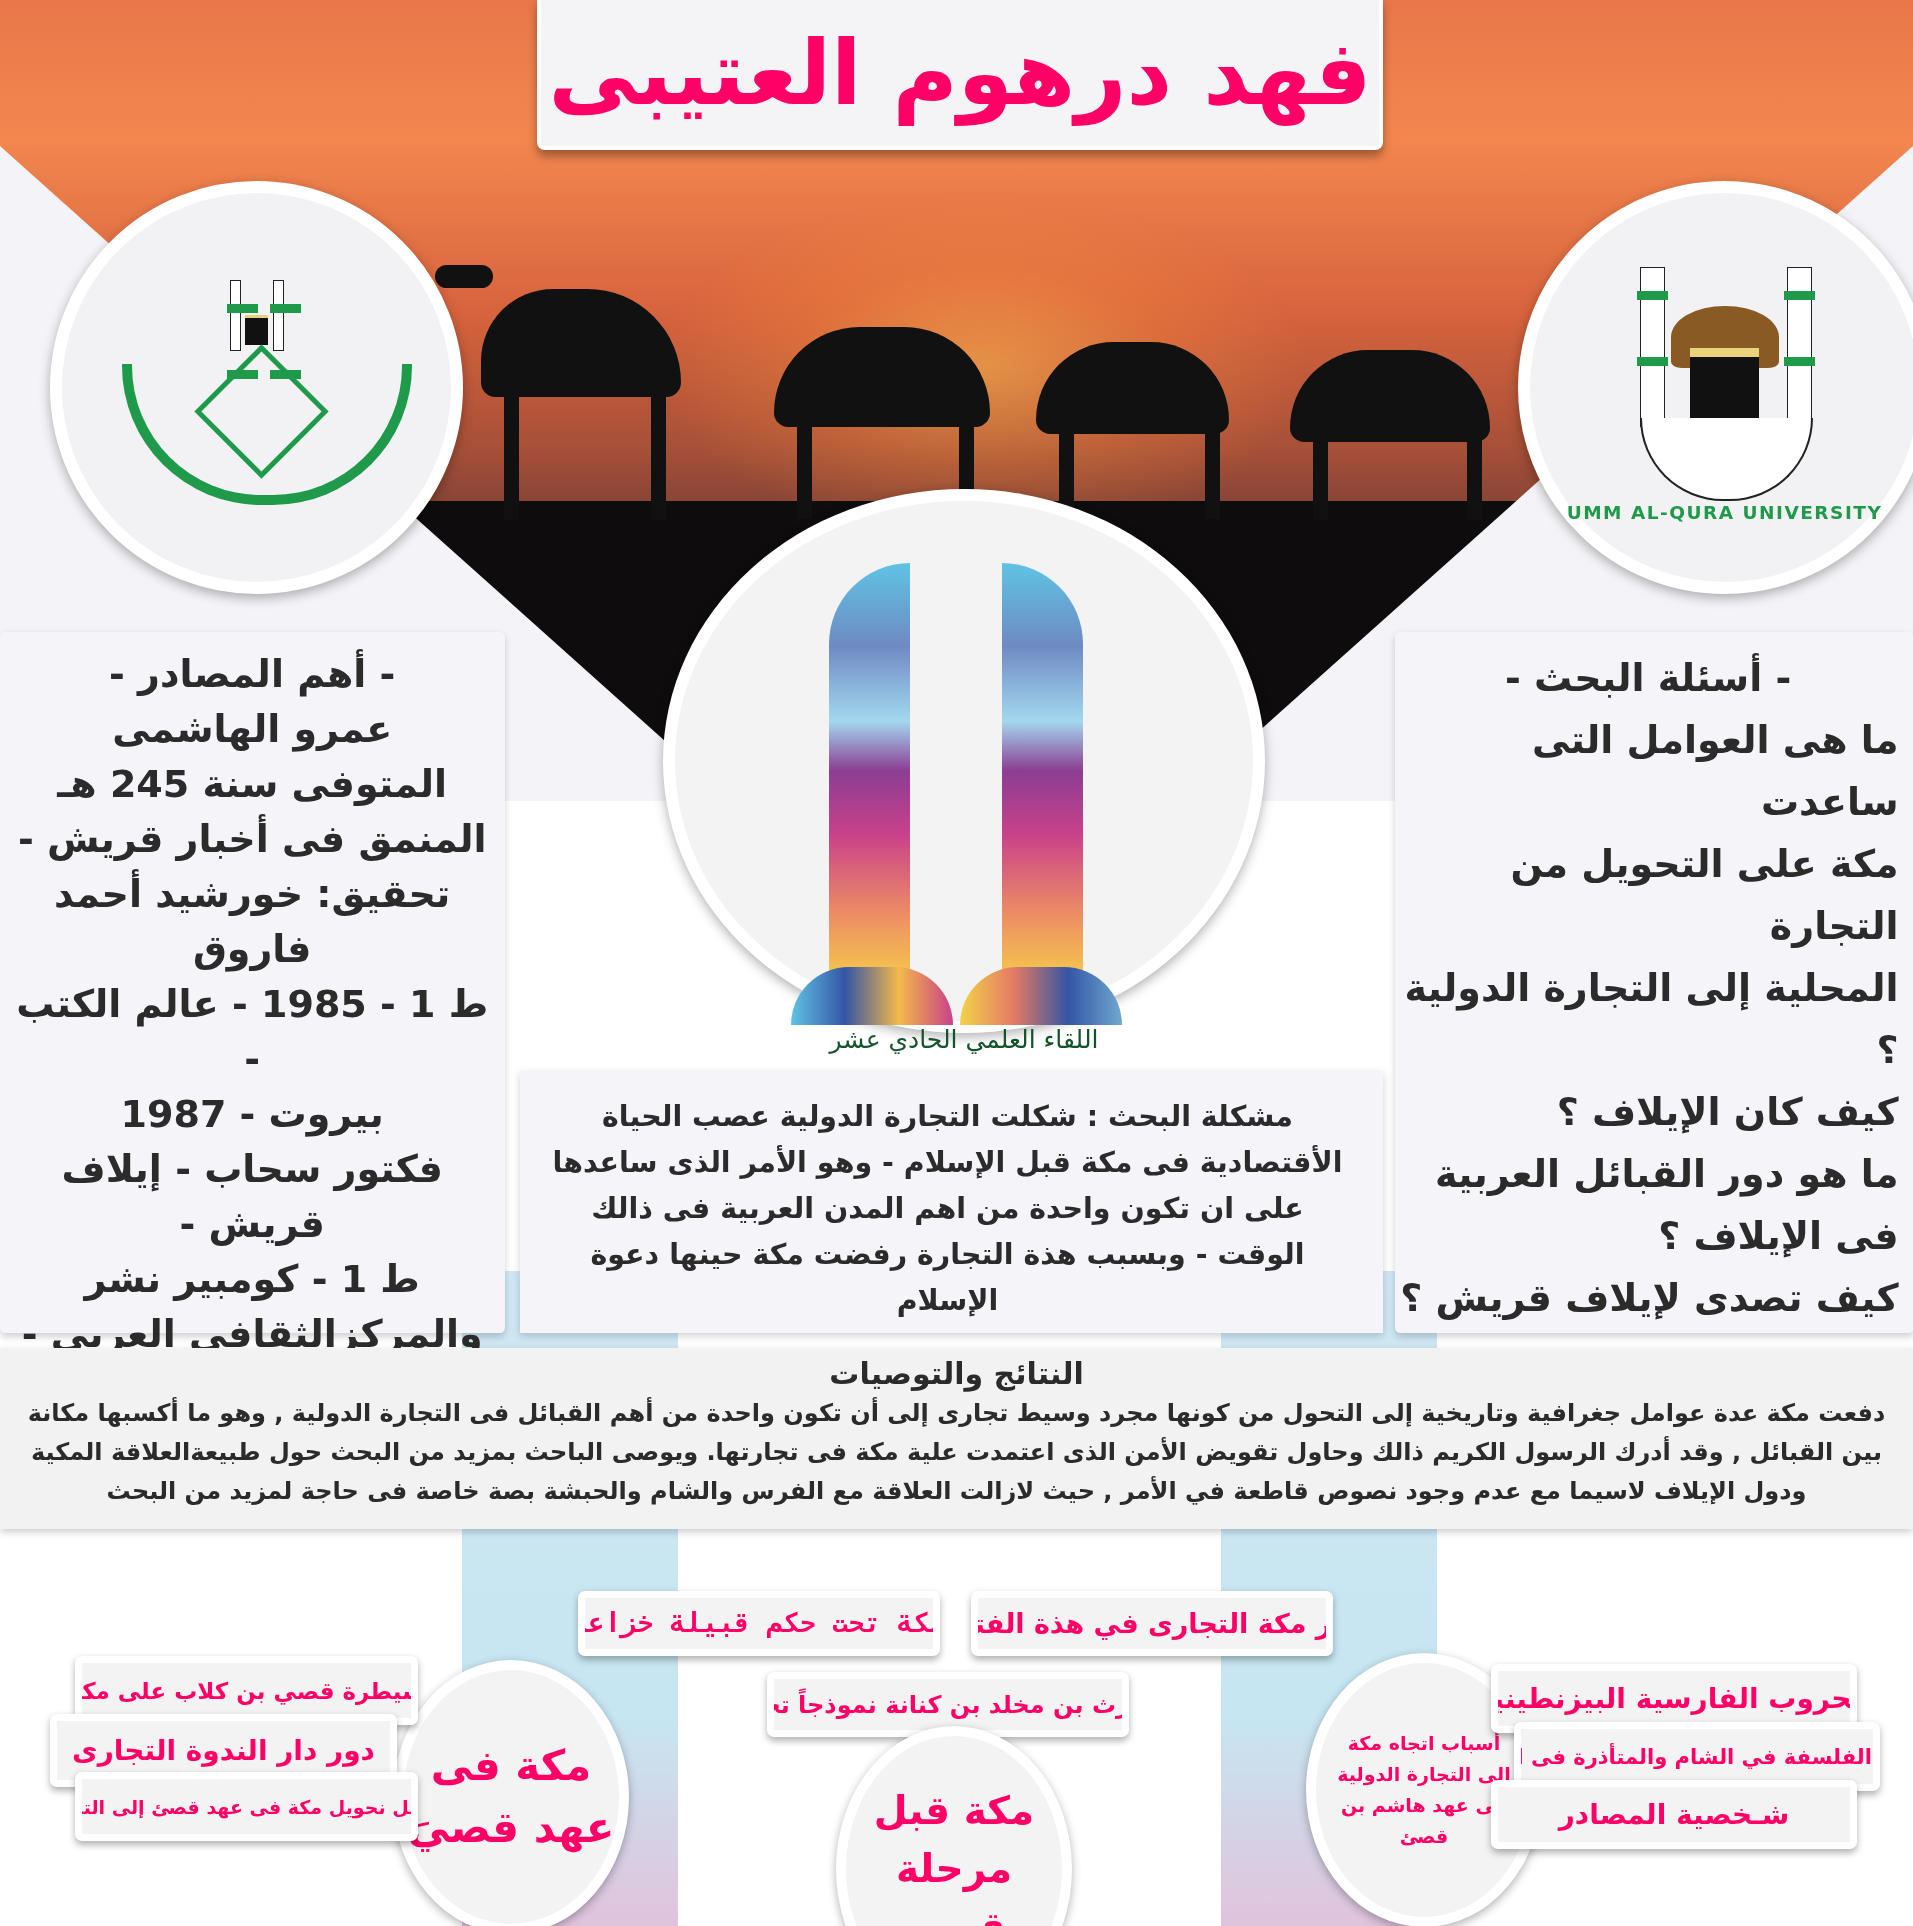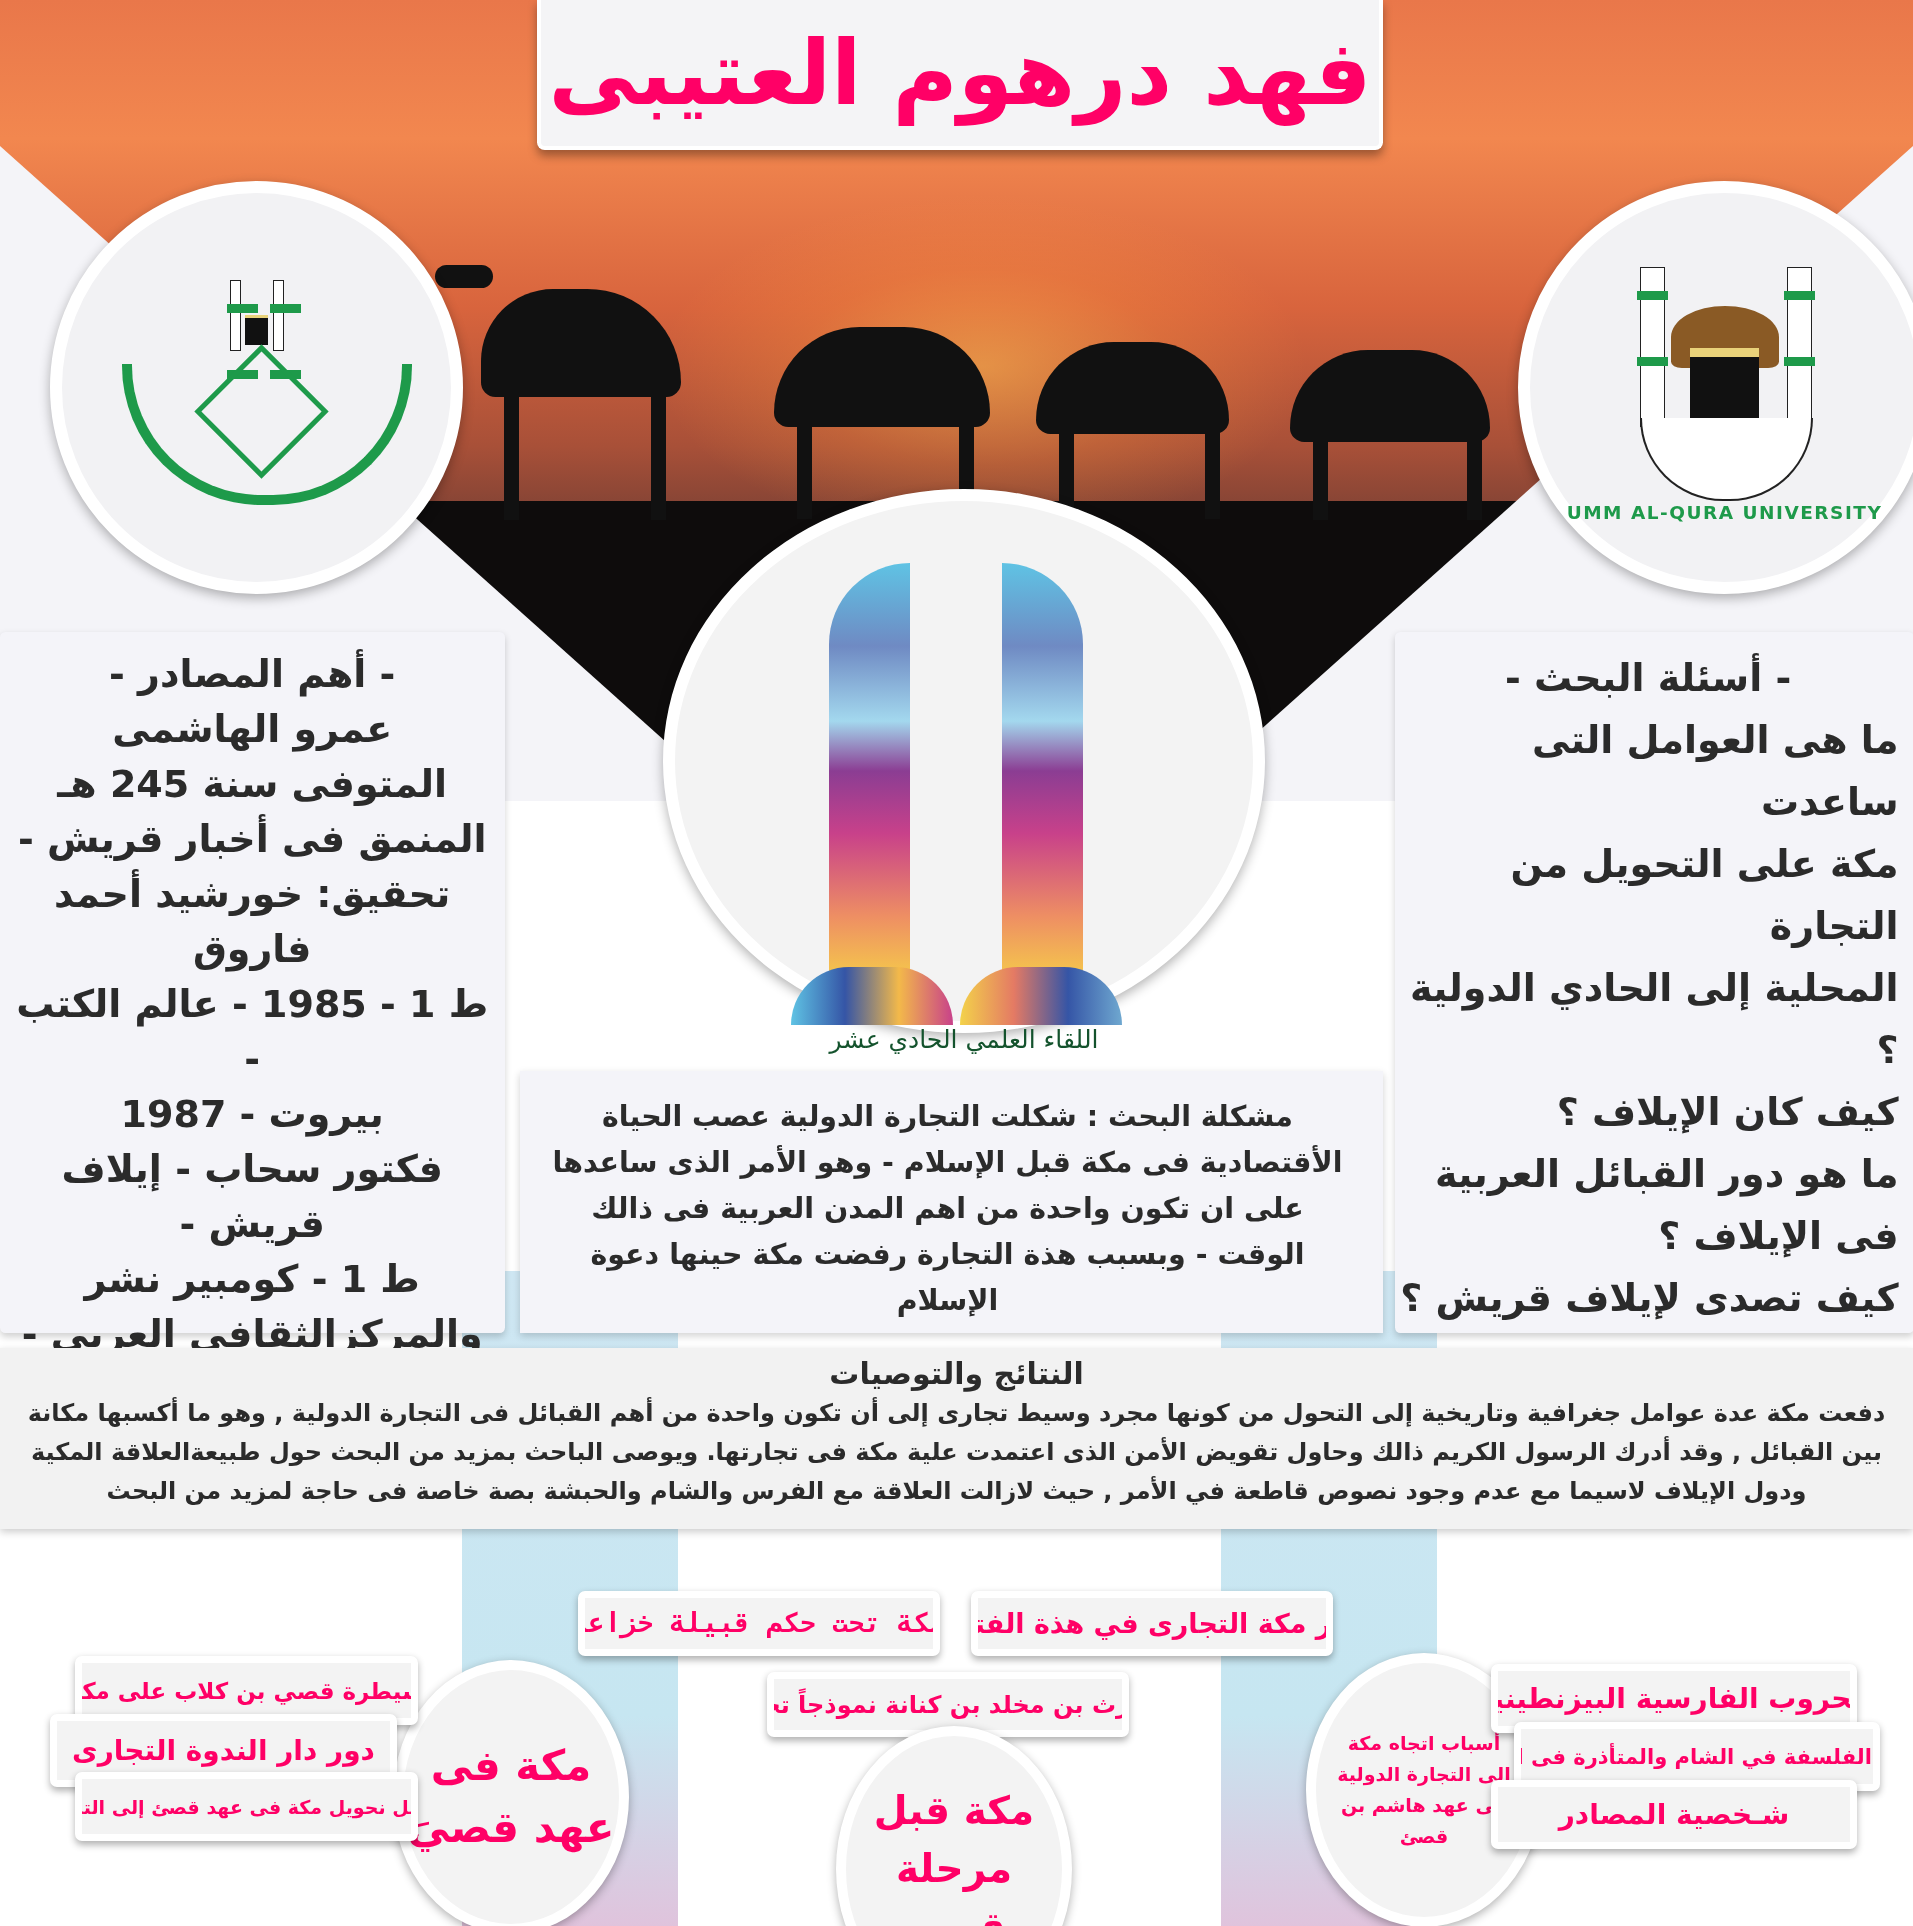--- a/index.html
+++ b/index.html
@@ -171,21 +171,21 @@
     <li>والمركزالثقافى العربى -</li>
     <li>بيروت - 1992</li>
   </ul>
 </div>
 
 <div class="abs panel questions">
   <ul class="questions-list">
     <li>- أسئلة البحث -</li>
     <li>ما هى العوامل التى ساعدت</li>
     <li>مكة على التحويل من التجارة</li>
-    <li>المحلية إلى الحادي الدولية ؟</li>
+    <li>المحلية إلى التجارة الدولية ؟</li>
     <li>كيف كان الإيلاف ؟</li>
     <li>ما هو دور القبائل العربية</li>
     <li>فى الإيلاف ؟</li>
     <li>كيف تصدى لإيلاف قريش ؟</li>
   </ul>
 </div>
 
 <div class="abs panel problem">
   <div class="problem-text">مشكلة البحث : شكلت التجارة الدولية عصب الحياة الأقتصادية فى مكة قبل الإسلام - وهو الأمر الذى ساعدها على ان تكون واحدة من اهم المدن العربية فى ذالك الوقت - وبسبب هذة التجارة رفضت مكة حينها دعوة الإسلام</div>
 </div>

